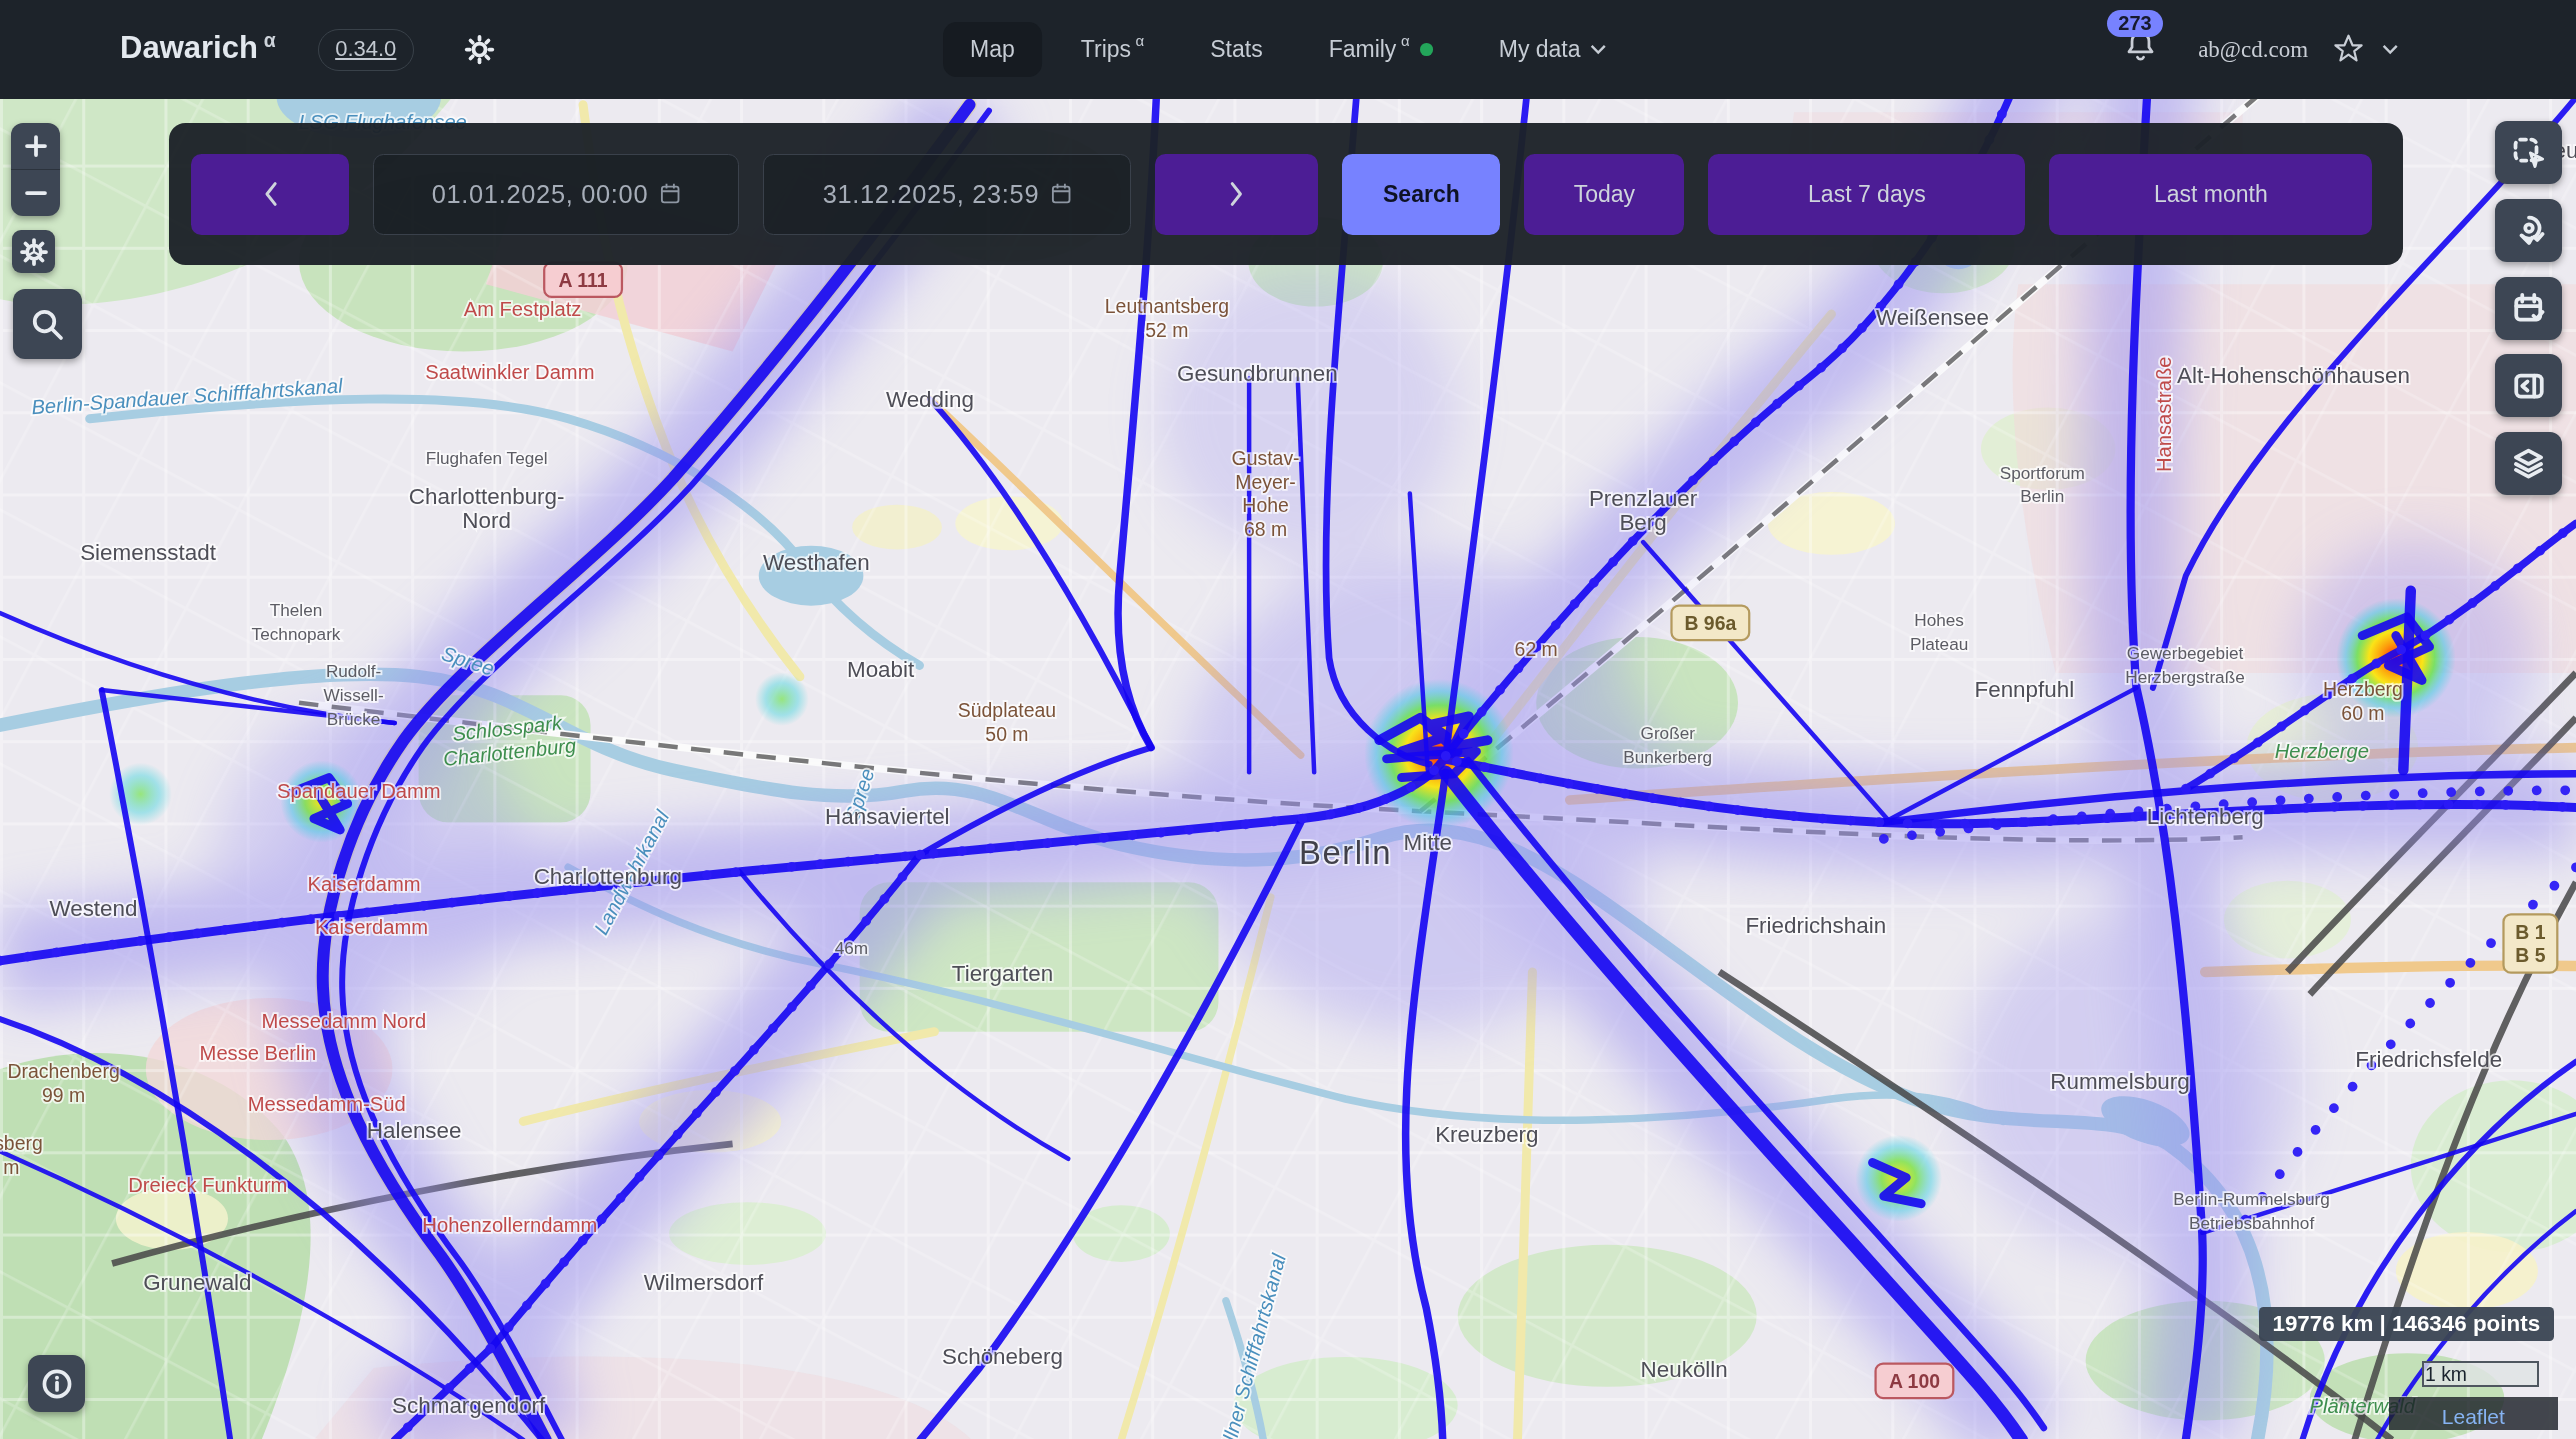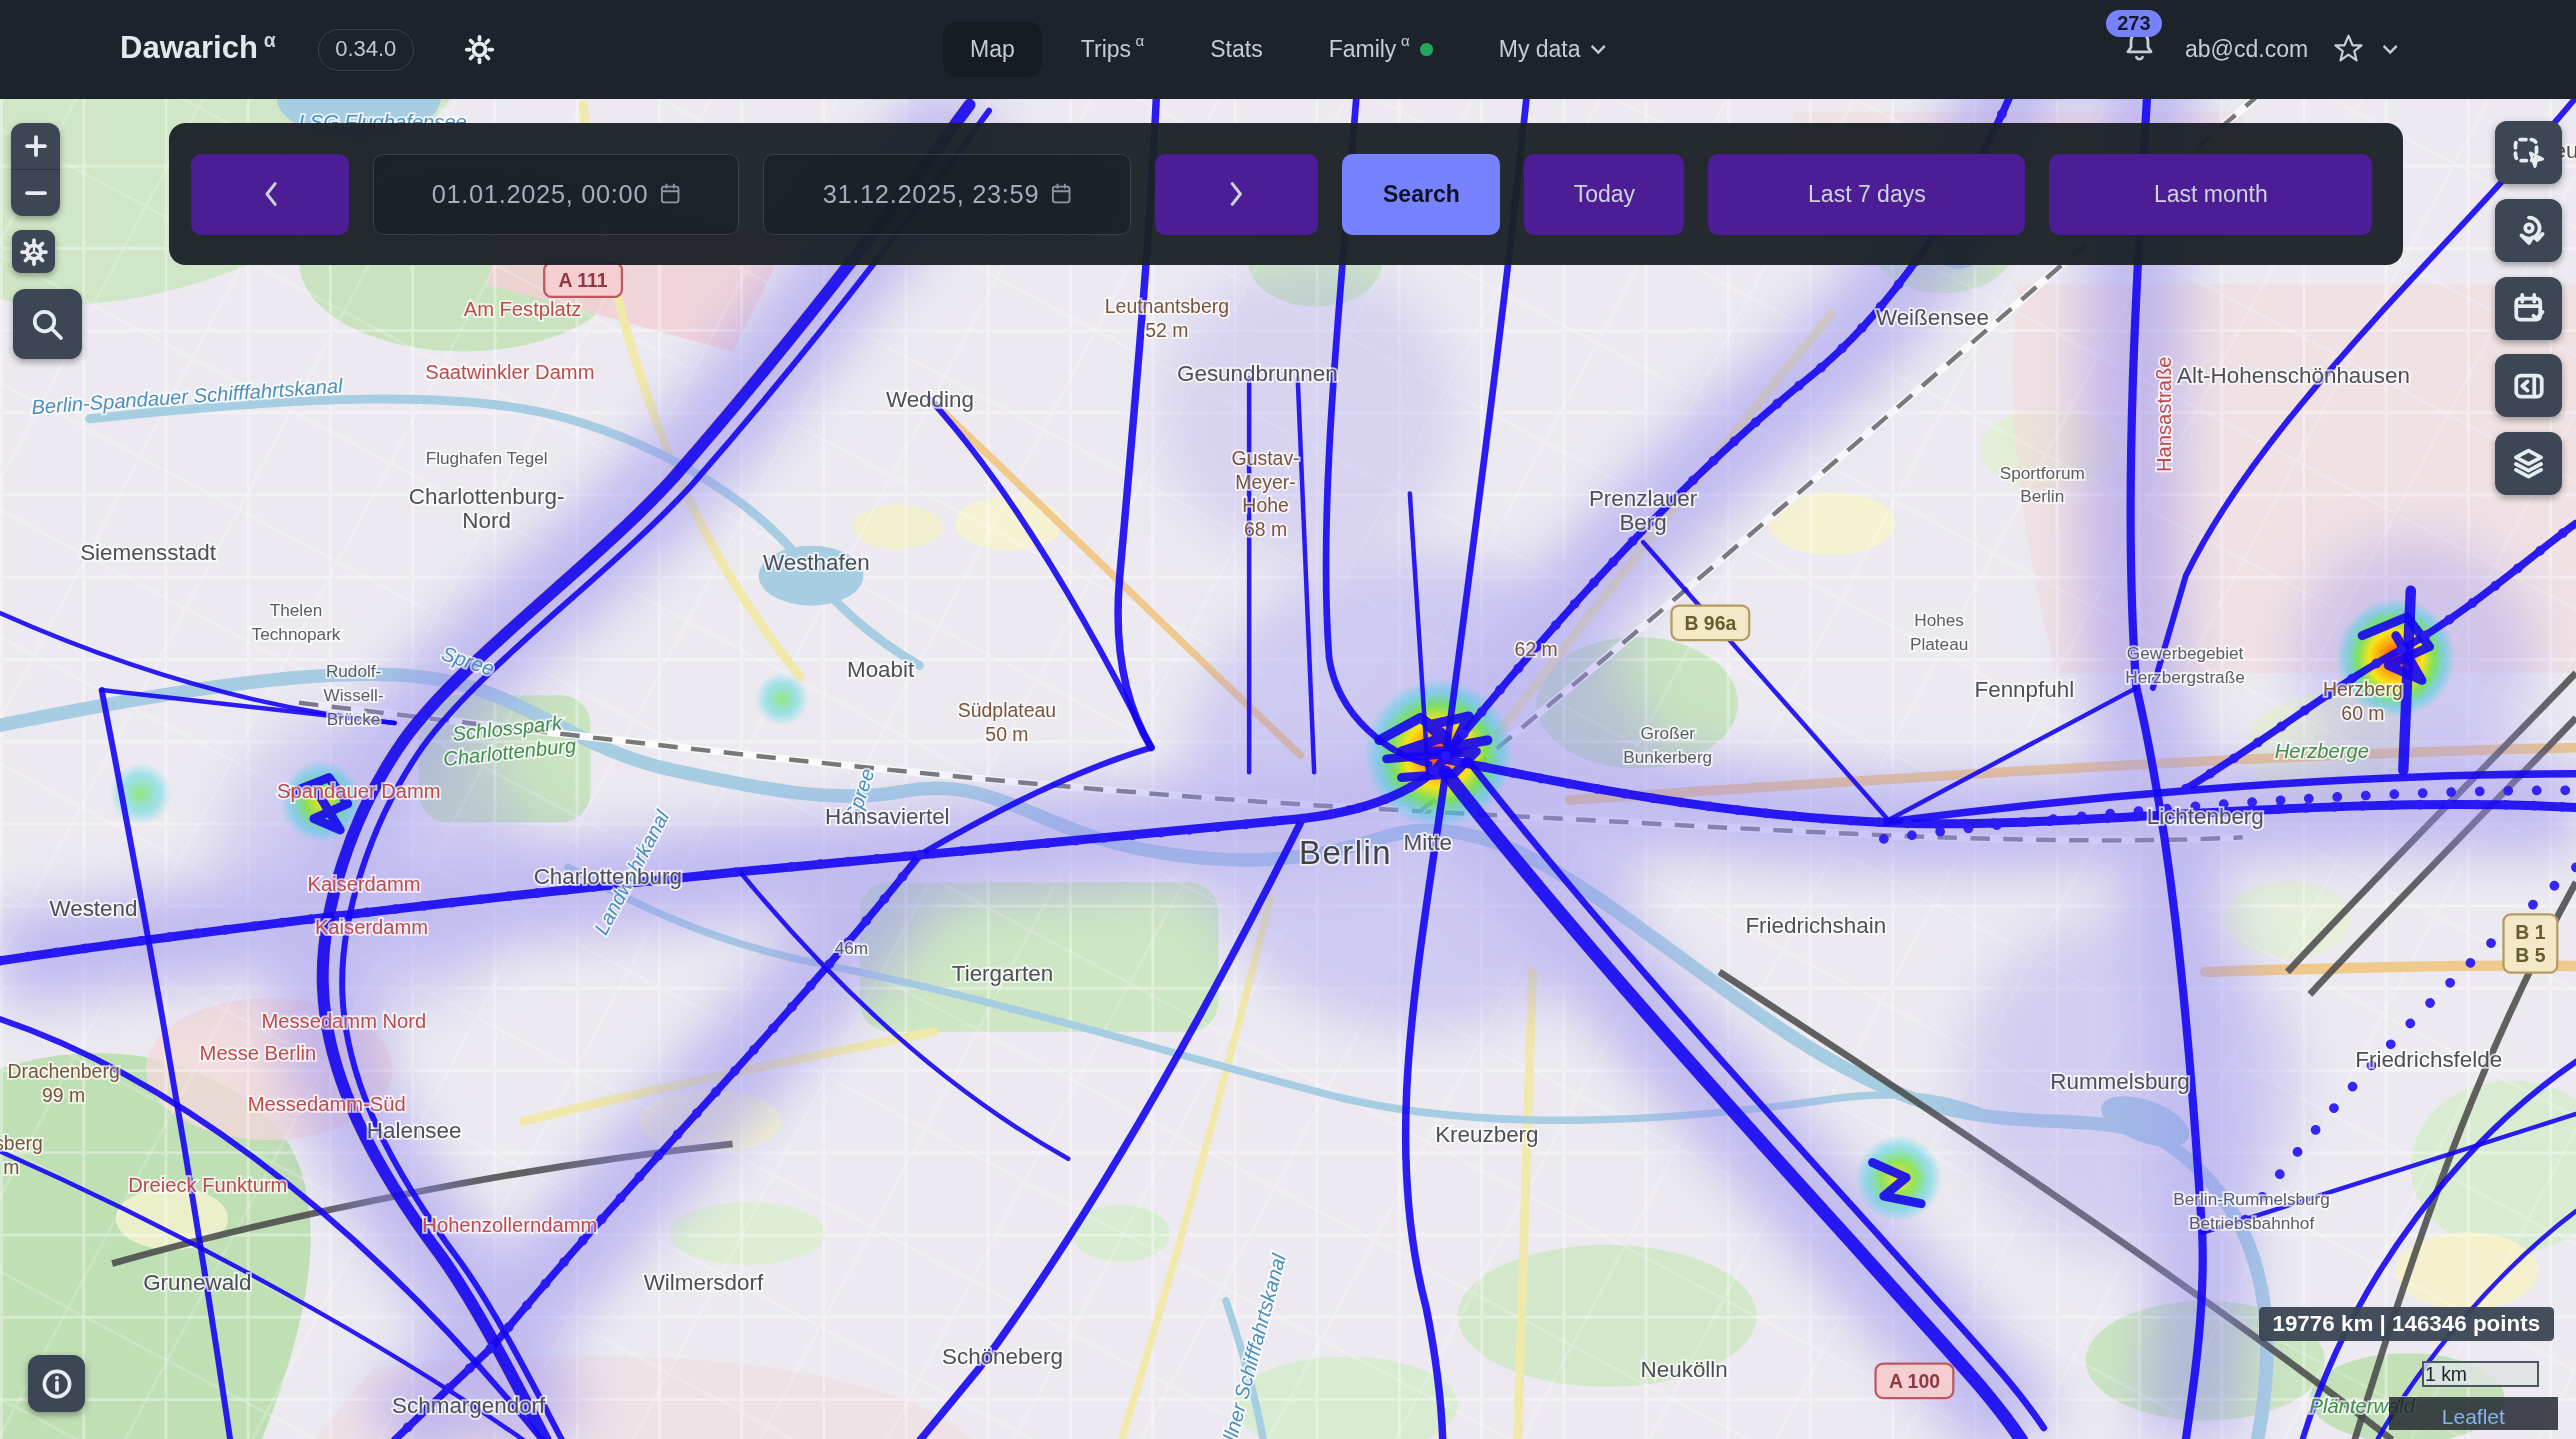--- a/index.html
+++ b/index.html
@@ -27,33 +27,33 @@
   .lbl-small{fill:#5c5c64;font-size:23px;}
   .lbl-shield-pink,.lbl-shield-cream{font-size:26px;font-weight:bold;stroke:none;}
   .lbl-shield-pink{fill:#8d3a42}.lbl-shield-cream{fill:#6b5a2c}
   .shield-pink{fill:#f6cdd1;stroke:#bb5860;stroke-width:3}
   .shield-cream{fill:#f3e8c8;stroke:#b49a5e;stroke-width:3}
   
   #navbar{position:absolute;top:0;left:0;right:0;height:99px;background:#1d232a;display:flex;align-items:center;z-index:30;}
   #nav-left{display:flex;margin-left:120px;}
   #logo{font-size:31px;font-weight:bold;color:#e3e8ee;}
   #logo sup{font-size:19.4px;font-weight:bold;color:#cdd3da;margin-left:6px;}
-  #version-badge{margin-left:42px;border:1.5px solid #394149;border-radius:747px;padding:6.7px 16.4px;font-size:22px;color:#c3c9d1;}
+  #version-badge{margin-left:42px;border:1.5px solid #394149;border-radius:747px;padding:6.7px 16.4px;font-size:22px;color:#c3c9d1;text-decoration:underline;}
   #theme-toggle{margin-left:45px;background:none;border:none;cursor:pointer;display:flex;padding:4.5px;}
   #nav-center{position:absolute;left:50%;transform:translateX(-50%);display:flex;align-items:center;gap:12px;}
   .nav-item{display:flex;align-items:flex-start;background:none;border:none;color:#c6ccd4;font-family:inherit;font-size:23px;padding:16.4px 27px;border-radius:13.5px;cursor:pointer;line-height:1;align-items:center;}
   .nav-item.active{background:#161b21;justify-content:flex-end;}
   .nav-item sup{font-size:15px;transform:translateY(-9px);margin-left:4.5px;}
   .status-dot{width:12.7px;height:12.7px;border-radius:50%;background:#23a55a;margin-left:10.5px;display:inline-block;}
   .caret{width:16.4px;height:10.5px;margin-left:9px;}
   .caret path{fill:none;stroke:#c6ccd4;stroke-width:3;}
   #nav-right{display:flex;align-items:center;margin-left:auto;margin-right:178px;}
   #bell-wrap{position:relative;cursor:pointer;}
   #notif-badge{position:absolute;top:-18px;left:-15px;background:#7782ff;color:#171a2e;font-size:20px;font-weight:bold;border-radius:747px;padding:2.2px 11.2px;}
-  #user-email{font-size:23px;color:#c9ced6;margin-left:27px;cursor:pointer;}
+  #user-email{font-size:23px;color:#c9ced6;margin-left:39px;cursor:pointer;font-family:Liberation Serif, serif;}
   #star-btn{margin-left:18px;background:none;border:none;cursor:pointer;display:flex;}
   #user-caret{margin-left:10.5px;}
   
   #filter-bar{position:absolute;left:169px;top:123px;width:2234px;height:142px;background:rgba(28,33,40,.96);border-radius:16.4px;display:flex;align-items:center;padding:0 22.4px;gap:24px;box-sizing:border-box;z-index:20;}
   .fb-btn{height:81px;border:none;border-radius:10.5px;background:#4c1d95;color:#ced4dc;font-family:inherit;font-size:23px;cursor:pointer;display:flex;align-items:center;justify-content:center;}
   .fb-date{height:81px;border:1.5px solid #3a414b;border-radius:10.5px;background:rgba(22,27,33,.55);color:#a6adb8;font-size:25.4px;letter-spacing:0.7px;display:flex;align-items:center;justify-content:center;gap:10.5px;cursor:text;box-sizing:border-box;}
   .fb-search{background:#7782ff;color:#0e1224;font-weight:bold;}
   .chev{width:19.4px;height:30px;}
   .chev path{fill:none;stroke:#ced4dc;stroke-width:4;stroke-linecap:round;stroke-linejoin:round;}
   

